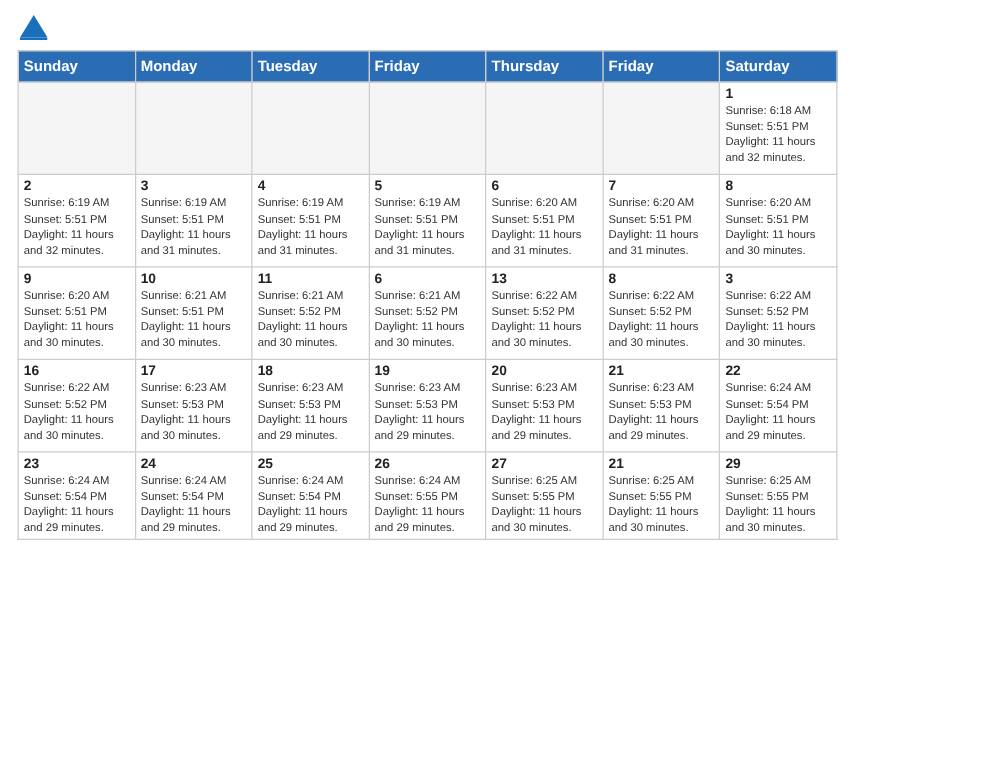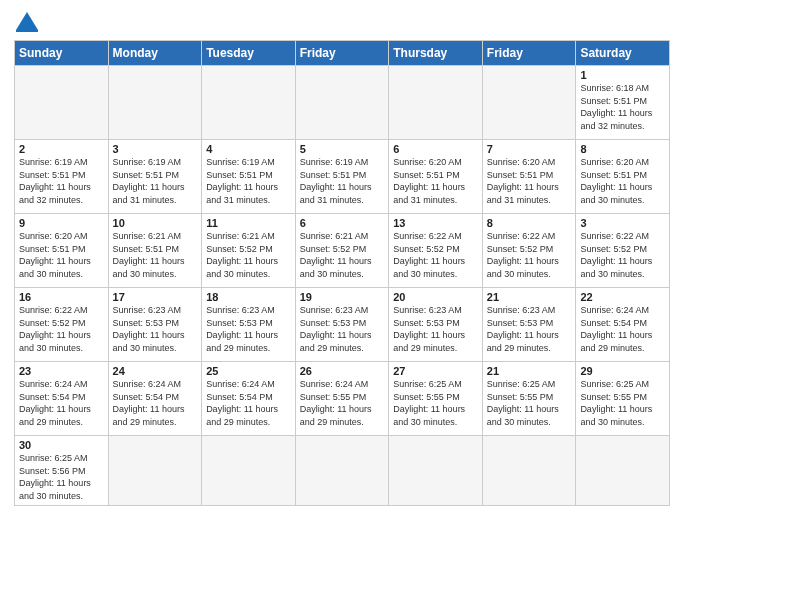--- a/index.html
+++ b/index.html
@@ -297,29 +297,15 @@
 Sunset: 5:55 PM
 Daylight: 11 hours and 30 minutes.</div>
           </td>
           <td>
             <span class="day-num">29</span>
             <div class="day-info" style="white-space: pre-line;">Sunrise: 6:25 AM
 Sunset: 5:55 PM
 Daylight: 11 hours and 30 minutes.</div>
           </td>
         </tr>
-        <tr>
-          <td>
-            <span class="day-num">30</span>
-            <div class="day-info" style="white-space: pre-line;">Sunrise: 6:25 AM
-Sunset: 5:56 PM
-Daylight: 11 hours and 30 minutes.</div>
-          </td>
-          <td class="empty"></td>
-          <td class="empty"></td>
-          <td class="empty"></td>
-          <td class="empty"></td>
-          <td class="empty"></td>
-          <td class="empty"></td>
-        </tr>
       </tbody>
   </table>
 </div>
 
 </body></html>

